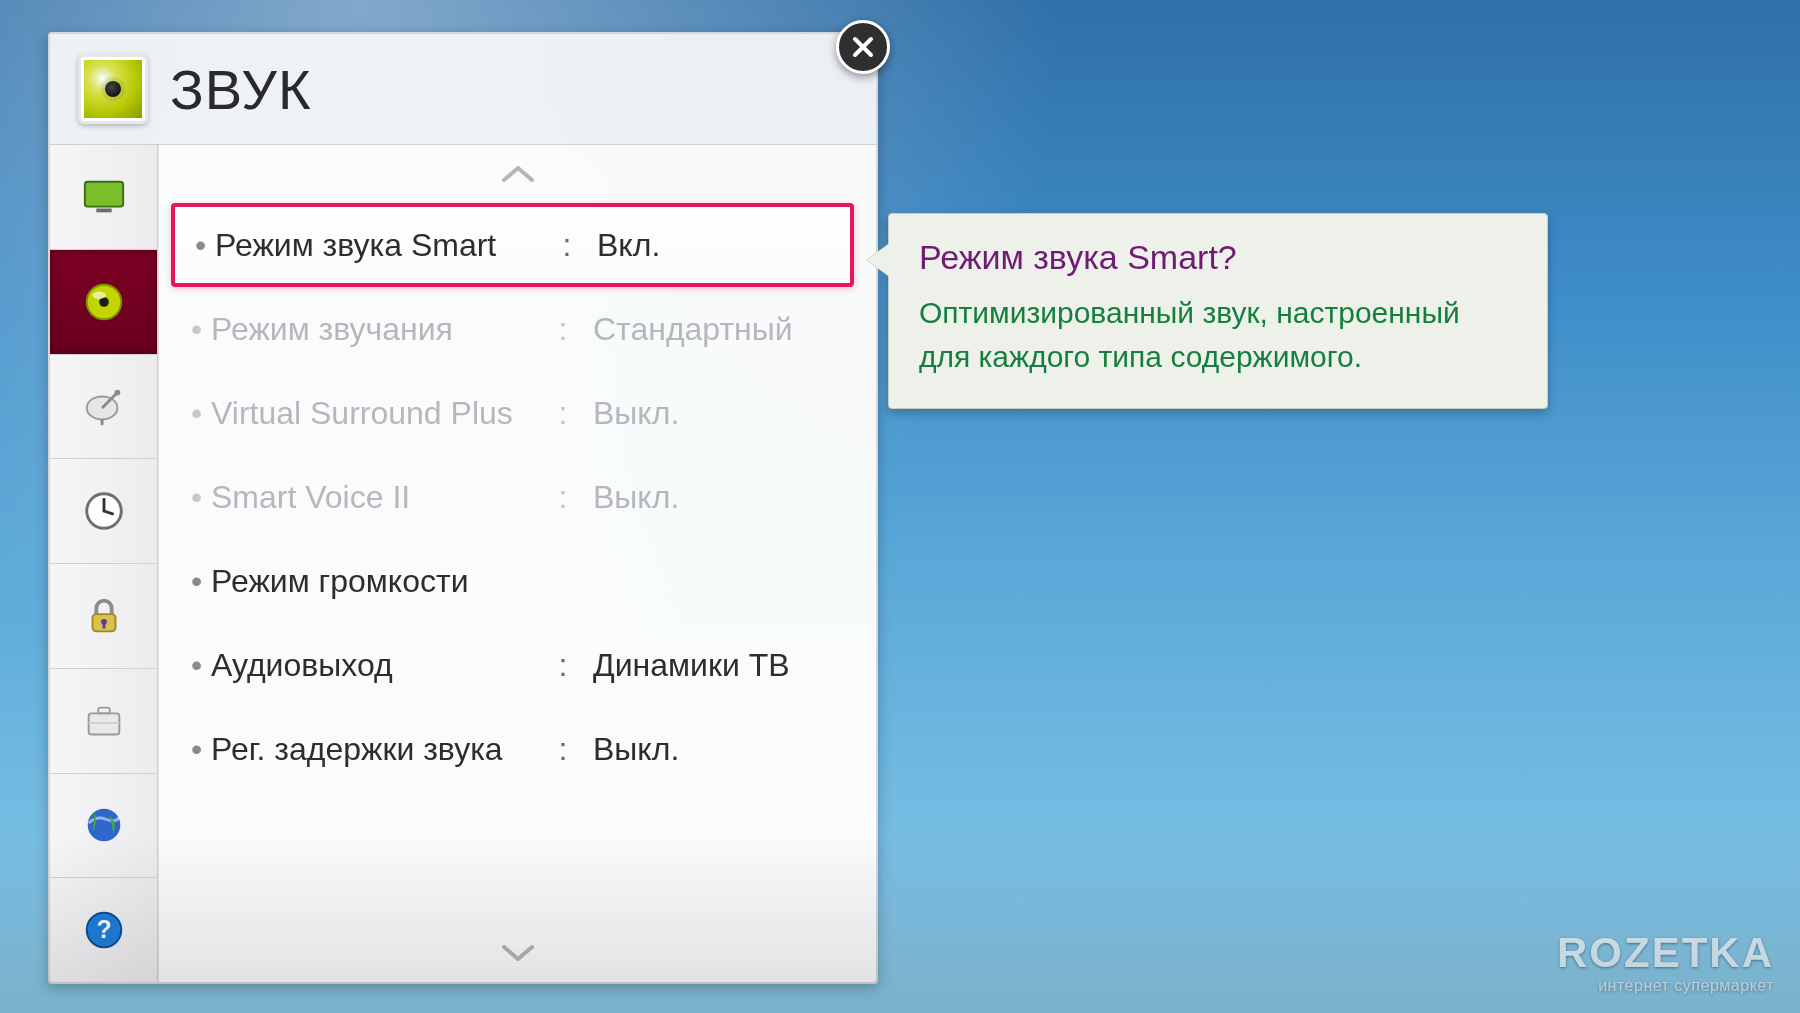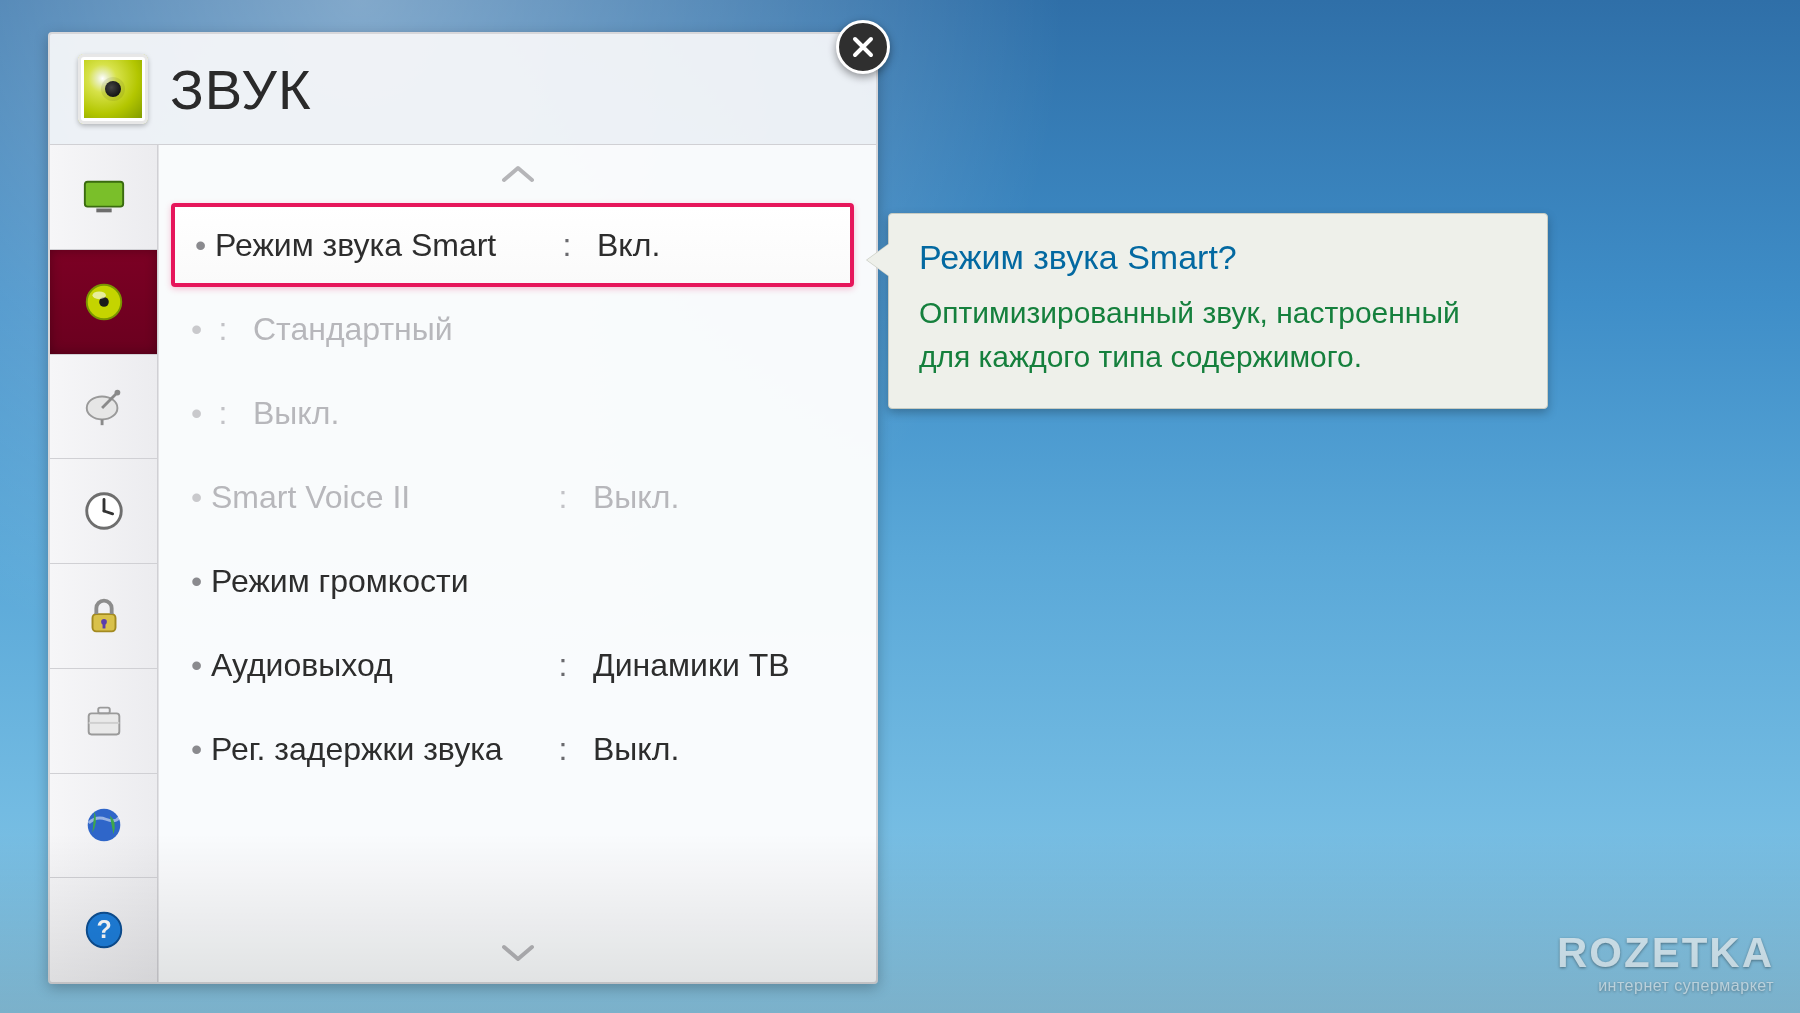--- a/index.html
+++ b/index.html
@@ -119,21 +119,21 @@
     box-shadow: 0 4px 10px rgba(0,0,0,0.25);
   }
   .tooltip::before{
     content:""; position:absolute; left:-22px; top:30px;
     width:0; height:0;
     border-top:16px solid transparent;
     border-bottom:16px solid transparent;
     border-right:22px solid #eef0ea;
     filter: drop-shadow(-1px 0 0 #c8ccc2);
   }
-  .tip-title{ font-size:34px; color:#0369a1; margin-bottom:14px; }
+  .tip-title{ font-size:34px; color:#701a75; margin-bottom:14px; }
   .tip-body{ font-size:30px; color:#15803d; line-height:1.45; }
 
   
   .watermark{
     position:absolute; right:26px; bottom:18px;
     color:#d7ecf6; text-align:right;
     text-shadow:0 1px 3px rgba(0,0,0,0.4);
     pointer-events:none;
   }
   .wm-main{ font-size:42px; font-weight:700; letter-spacing:2px; }
@@ -254,26 +254,28 @@
 
         <div class="row selected">
           <span class="bullet">•</span>
           <span class="label">Режим звука Smart</span>
           <span class="colon">:</span>
           <span class="value">Вкл.</span>
         </div>
 
         <div class="row disabled">
           <span class="bullet">•</span>
+          <span class="label">Режим звучания</span>
           <span class="colon">:</span>
           <span class="value">Стандартный</span>
         </div>
 
         <div class="row disabled">
           <span class="bullet">•</span>
+          <span class="label">Virtual Surround Plus</span>
           <span class="colon">:</span>
           <span class="value">Выкл.</span>
         </div>
 
         <div class="row disabled">
           <span class="bullet">•</span>
           <span class="label">Smart Voice II</span>
           <span class="colon">:</span>
           <span class="value">Выкл.</span>
         </div>

